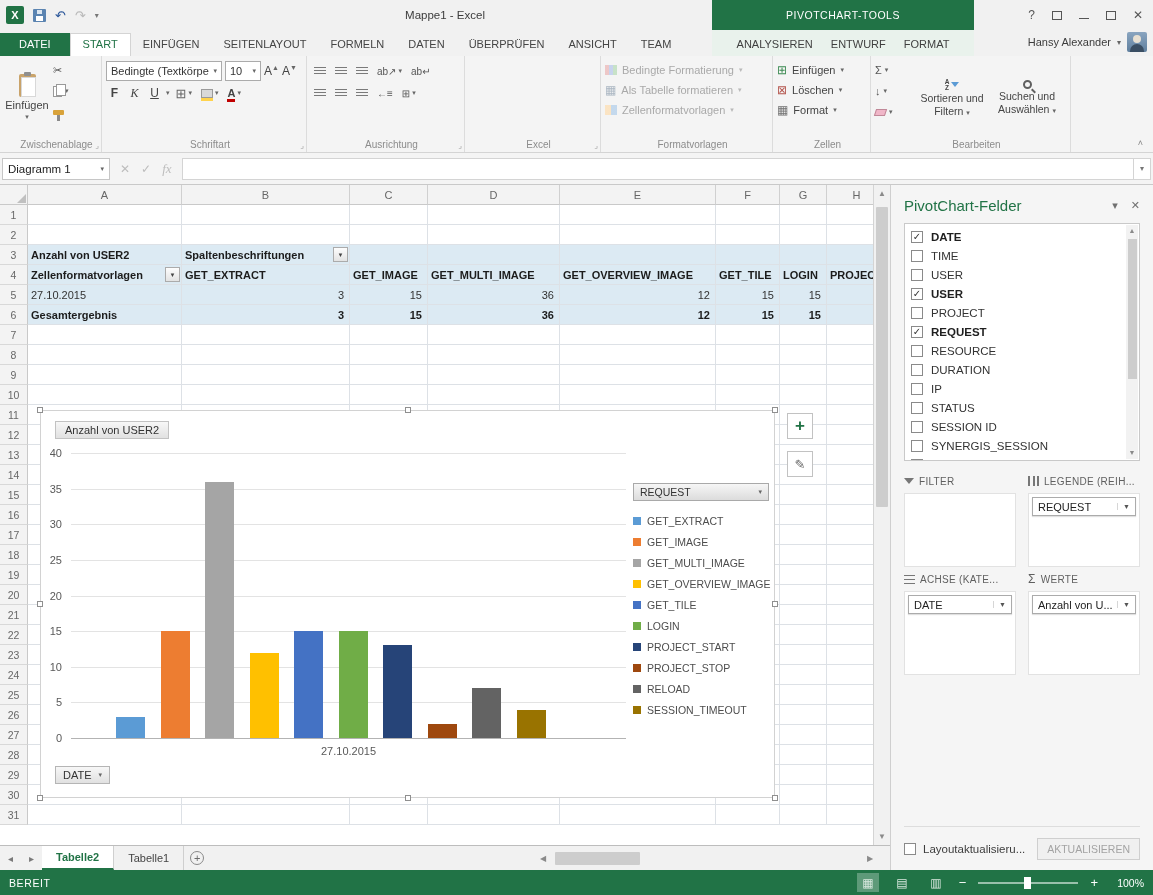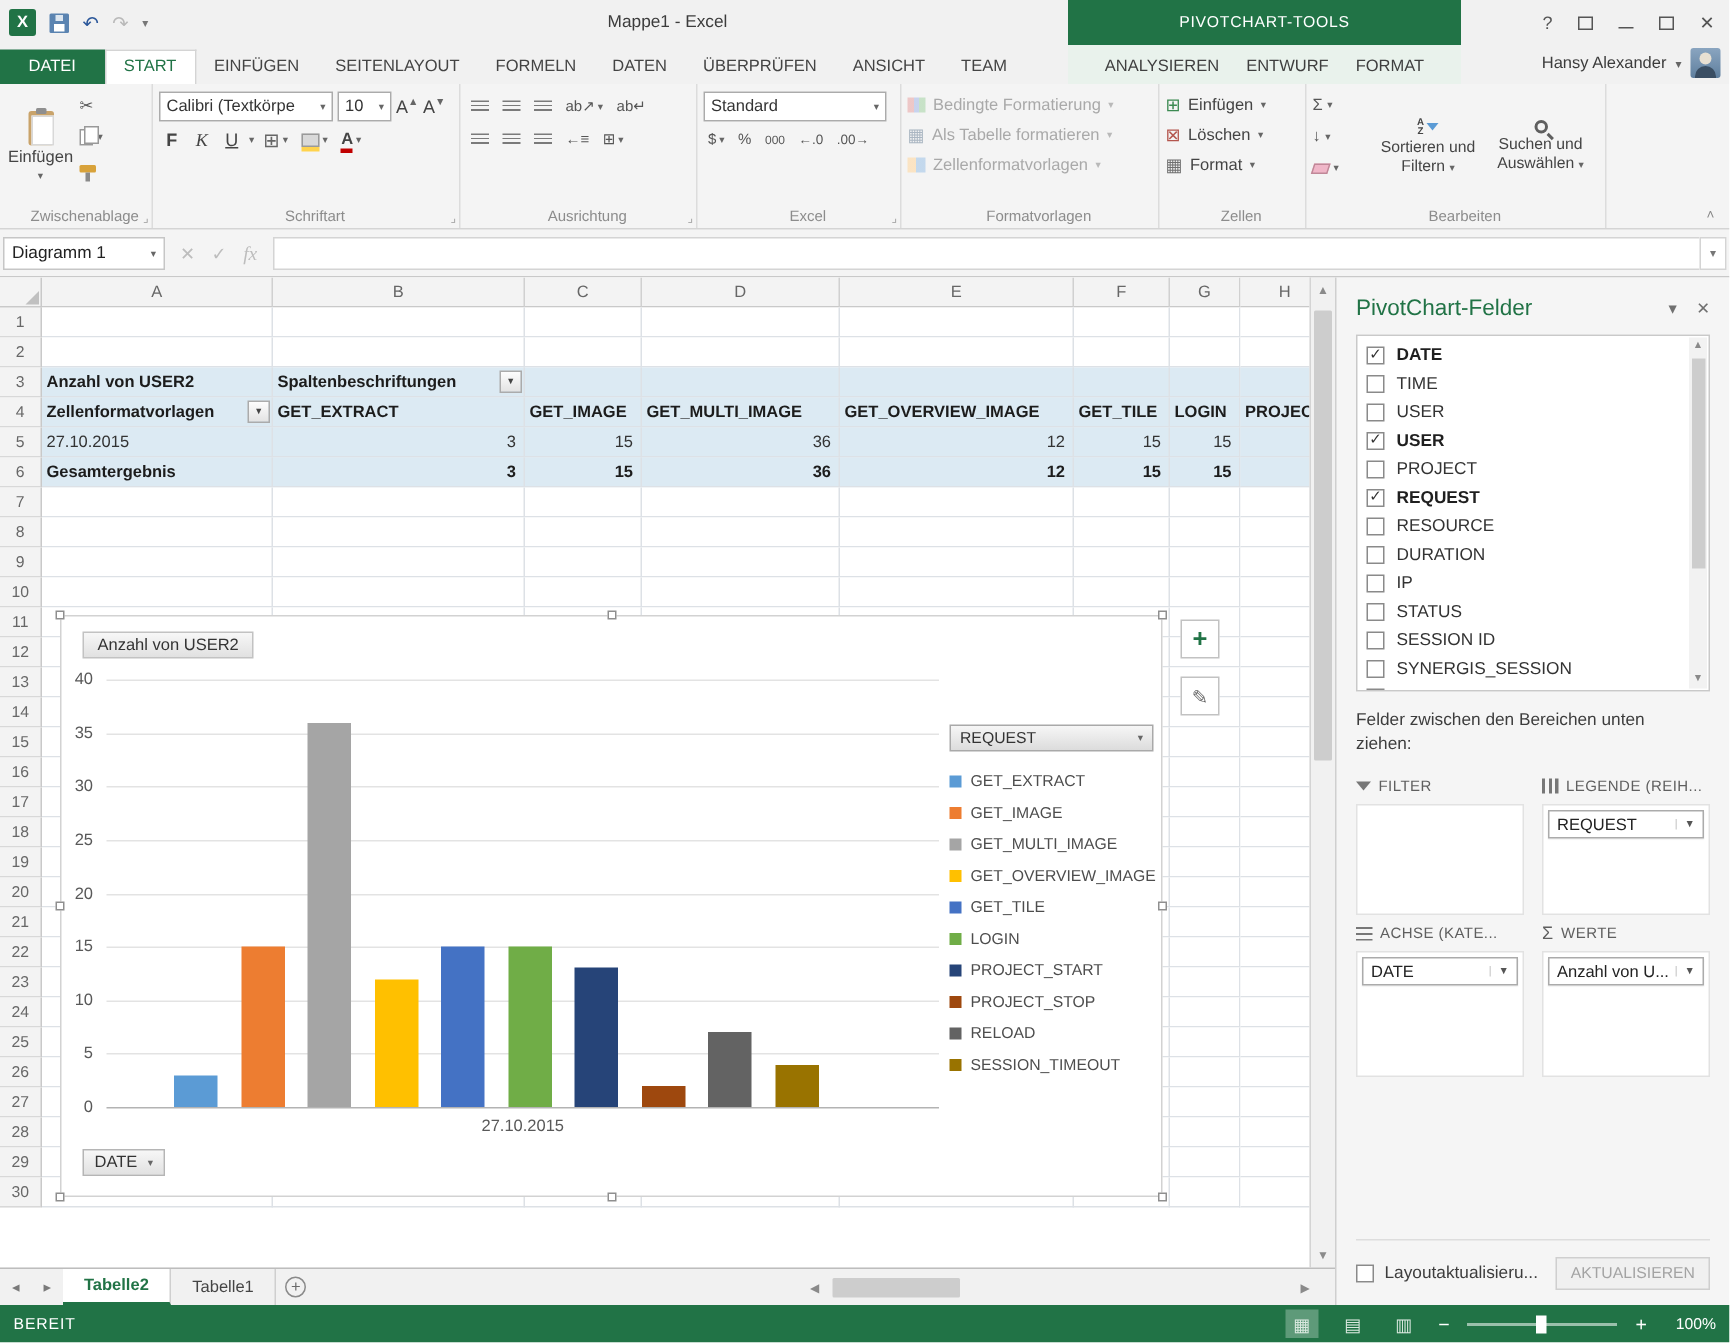--- a/index.html
+++ b/index.html
@@ -269,21 +269,21 @@
         </div>
       </div>
       <div class="glabel">Zwischenablage</div>
       <span class="launcher">⌟</span>
     </div>
 
     <div class="rgroup" style="width:205px">
       <div style="display:flex;flex-direction:column">
         <div class="frow">
           <div class="combo" style="width:116px">
-              <span>Calibri (Textkörpe</span>
+              <span>Bedingte (Textkörpe</span>
               <span class="dd">▾</span>
             </div>
           <div class="combo" style="width:36px">
               <span>10</span>
               <span class="dd">▾</span>
             </div>
           <span class="asz">A<sup>▲</sup></span>
           <span class="asz">A<sup>▼</sup></span>
         </div>
         <div class="frow">
@@ -336,35 +336,20 @@
             </span>
           <span class="minibtn">←≡</span>
           <span class="minibtn">⊞<span class="dd">▾</span></span>
         </div>
       </div>
       <div class="glabel">Ausrichtung</div>
       <span class="launcher">⌟</span>
     </div>
 
     <div class="rgroup" style="width:136px">
-      <div style="display:flex;flex-direction:column">
-        <div class="frow">
-          <div class="combo" style="width:122px">
-              <span>Standard</span>
-              <span class="dd">▾</span>
-            </div>
-        </div>
-        <div class="frow">
-          <span class="minibtn">$<span class="dd">▾</span></span>
-          <span class="minibtn">%</span>
-          <span class="minibtn" style="font-size:8px">000</span>
-          <span class="minibtn" style="font-size:9px">←.0</span>
-          <span class="minibtn" style="font-size:9px">.00→</span>
-        </div>
-      </div>
       <div class="glabel">Excel</div>
       <span class="launcher">⌟</span>
     </div>
 
     <div class="rgroup" style="width:172px">
       <div style="display:flex;flex-direction:column;justify-content:flex-start">
         <div class="stylerow">
             <span class="i-cf"></span>
             <span>Bedingte Formatierung</span>
             <span class="dd">▾</span>
@@ -834,20 +819,31 @@
                 <div class="cell" style="width: 168px;"></div>
                 <div class="cell" style="width: 78px;"></div>
                 <div class="cell" style="width: 132px;"></div>
                 <div class="cell" style="width: 156px;"></div>
                 <div class="cell" style="width: 64px;"></div>
                 <div class="cell" style="width: 47px;"></div>
                 <div class="cell" style="width: 60px;"></div>
               </div>
               <div class="grow">
                 <div class="rownum">30</div>
+                <div class="cell" style="width: 154px;"></div>
+                <div class="cell" style="width: 168px;"></div>
+                <div class="cell" style="width: 78px;"></div>
+                <div class="cell" style="width: 132px;"></div>
+                <div class="cell" style="width: 156px;"></div>
+                <div class="cell" style="width: 64px;"></div>
+                <div class="cell" style="width: 47px;"></div>
+                <div class="cell" style="width: 60px;"></div>
+              </div>
+              <div class="grow">
+                <div class="rownum">31</div>
                 <div class="cell" style="width: 154px;"></div>
                 <div class="cell" style="width: 168px;"></div>
                 <div class="cell" style="width: 78px;"></div>
                 <div class="cell" style="width: 132px;"></div>
                 <div class="cell" style="width: 156px;"></div>
                 <div class="cell" style="width: 64px;"></div>
                 <div class="cell" style="width: 47px;"></div>
                 <div class="cell" style="width: 60px;"></div>
               </div>
             </div>
@@ -1043,21 +1039,20 @@
           <div class="fitem">
             <span class="fcb"></span>
             <span class="flabel">USER-INFO</span>
           </div>
           <div id="fl-scroll">
           <span class="sa" style="top:0">▲</span>
           <div id="fl-thumb"></div>
           <span class="sa" style="bottom:0">▼</span>
         </div>
       </div>
-      <div id="drag-hint">Felder zwischen den Bereichen unten ziehen:</div>
       <div id="areas">
         <div class="ahead">
             <span class="i-funnel"></span>
             <span>FILTER</span>
           </div>
         <div class="ahead">
             <span class="i-cols"></span>
             <span>LEGENDE (REIH...</span>
           </div>
         <div class="zone r1" id="zone-filter"></div>

